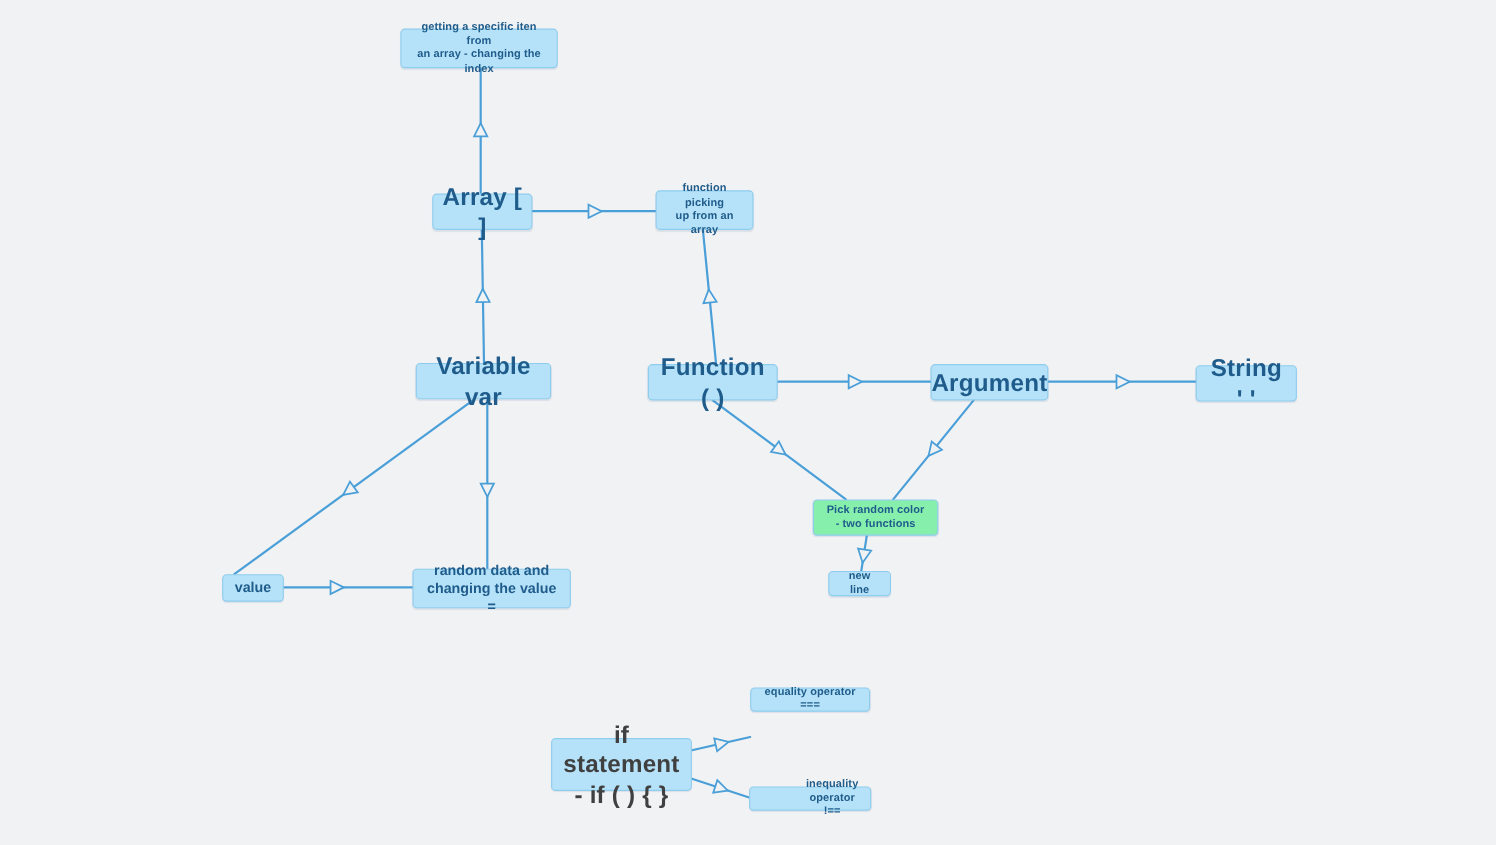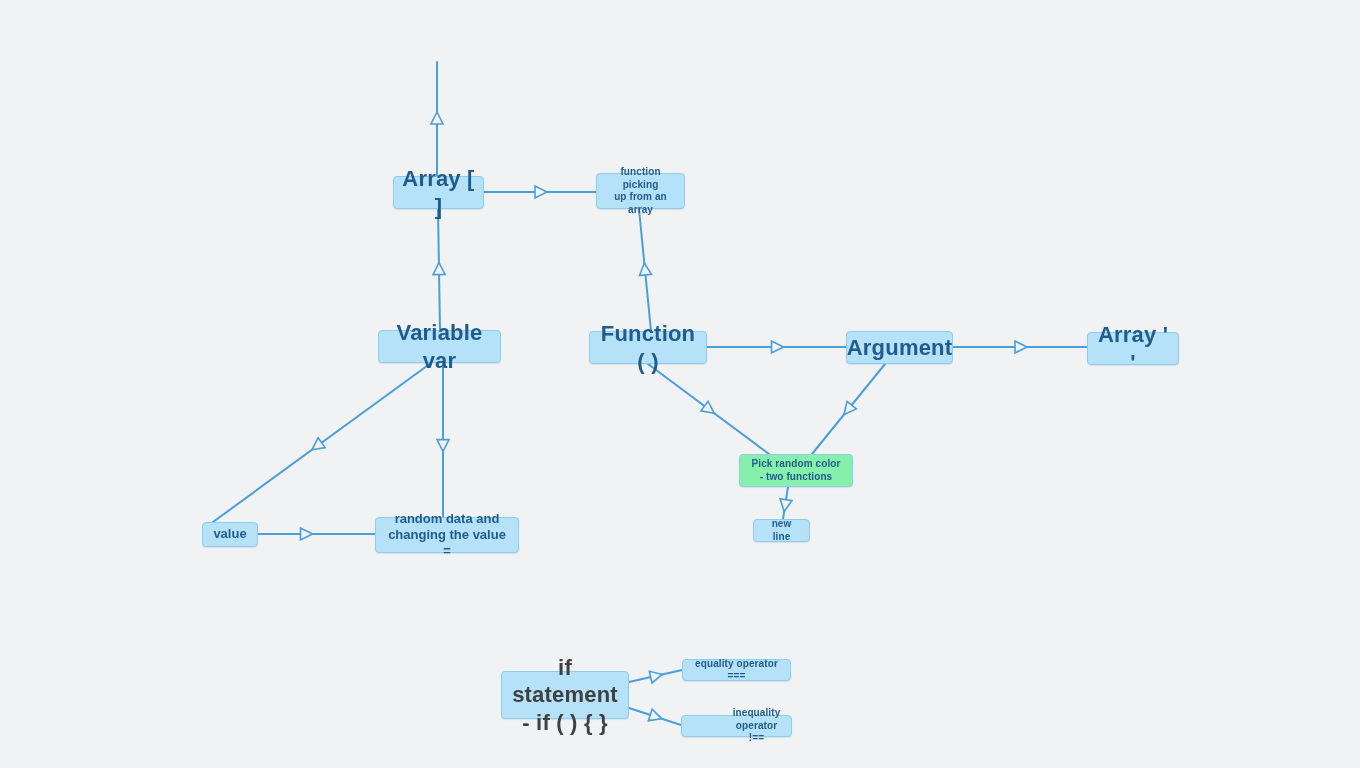--- a/index.html
+++ b/index.html
@@ -118,56 +118,60 @@
       </g>
       <g>
         <line x1="629" y1="682" x2="682" y2="670" stroke="#4a9fd8" stroke-width="2" stroke-linecap="round"></line>
         <polygon points="7,0 -5,-6 -5,6" fill="#f1f2f4" stroke="#4a9fd8" stroke-width="1.6" stroke-linejoin="miter" transform="translate(655.5,676) rotate(-12.75753216087668)"></polygon>
       </g>
       <g>
         <line x1="629" y1="708" x2="681" y2="725" stroke="#4a9fd8" stroke-width="2" stroke-linecap="round"></line>
         <polygon points="7,0 -5,-6 -5,6" fill="#f1f2f4" stroke="#4a9fd8" stroke-width="1.6" stroke-linejoin="miter" transform="translate(655,716.5) rotate(18.103763034506628)"></polygon>
       </g>
     </svg>
+<div class="node small" style="left: 364px; top: 26px; width: 143px; height: 36px; background: rgb(181, 226, 248); border-color: rgb(143, 205, 238); color: rgb(31, 92, 139);">
+      <span class="label">getting a specific iten from
+an array - changing the index</span>
+    </div>
     <div class="node big" style="left: 393px; top: 176px; width: 91px; height: 33px; background: rgb(181, 226, 248); border-color: rgb(143, 205, 238); color: rgb(31, 92, 139);">
       <span class="label">Array [ ]</span>
     </div>
     <div class="node small" style="left: 596px; top: 173px; width: 89px; height: 36px; background: rgb(181, 226, 248); border-color: rgb(143, 205, 238); color: rgb(31, 92, 139);">
       <span class="label">function picking
 up from an array</span>
     </div>
     <div class="node big" style="left: 378px; top: 330px; width: 123px; height: 33px; background: rgb(181, 226, 248); border-color: rgb(143, 205, 238); color: rgb(31, 92, 139);">
       <span class="label">Variable var</span>
     </div>
     <div class="node big" style="left: 589px; top: 331px; width: 118px; height: 33px; background: rgb(181, 226, 248); border-color: rgb(143, 205, 238); color: rgb(31, 92, 139);">
       <span class="label">Function ( )</span>
     </div>
     <div class="node big" style="left: 846px; top: 331px; width: 107px; height: 33px; background: rgb(181, 226, 248); border-color: rgb(143, 205, 238); color: rgb(31, 92, 139);">
       <span class="label">Argument</span>
     </div>
     <div class="node big" style="left: 1087px; top: 332px; width: 92px; height: 33px; background: rgb(181, 226, 248); border-color: rgb(143, 205, 238); color: rgb(31, 92, 139);">
-      <span class="label">Array ' '</span>
+      <span class="label">String ' '</span>
     </div>
     <div class="node small" style="left: 739px; top: 454px; width: 114px; height: 33px; background: #86efac; border-color: rgb(143, 205, 238); color: rgb(31, 92, 139);">
       <span class="label">Pick random color
 - two functions</span>
     </div>
     <div class="node small" style="left: 753px; top: 519px; width: 57px; height: 23px; background: rgb(181, 226, 248); border-color: rgb(143, 205, 238); color: rgb(31, 92, 139);">
       <span class="label">new line</span>
     </div>
     <div class="node mid" style="left: 375px; top: 517px; width: 144px; height: 36px; background: rgb(181, 226, 248); border-color: rgb(143, 205, 238); color: rgb(31, 92, 139);">
       <span class="label">random data and
 changing the value =</span>
     </div>
     <div class="node mid" style="left: 180px; top: 522px; width: 56px; height: 25px; background: rgb(181, 226, 248); border-color: rgb(143, 205, 238); color: rgb(31, 92, 139); margin-left: 22px;">
       <span class="label">value</span>
     </div>
     <div class="node big" style="left: 501px; top: 671px; width: 128px; height: 48px; background: rgb(181, 226, 248); border-color: rgb(143, 205, 238); color: #404040;">
       <span class="label">if statement
 - if ( ) { }</span>
     </div>
-    <div class="node small" style="left: 682px; top: 659px; width: 109px; height: 22px; background: rgb(181, 226, 248); border-color: rgb(143, 205, 238); color: rgb(31, 92, 139);">
+    <div class="node small" style="left: 682px; top: 625px; width: 109px; height: 22px; background: rgb(181, 226, 248); border-color: rgb(143, 205, 238); color: rgb(31, 92, 139);">
       <span class="label">equality operator ===</span>
     </div>
     <div class="node small" style="left: 681px; top: 715px; width: 111px; height: 22px; background: rgb(181, 226, 248); border-color: rgb(143, 205, 238); color: rgb(31, 92, 139); padding-left: 40px;">
       <span class="label">inequality operator !==</span>
     </div>
   </div>
 
 </body></html>

